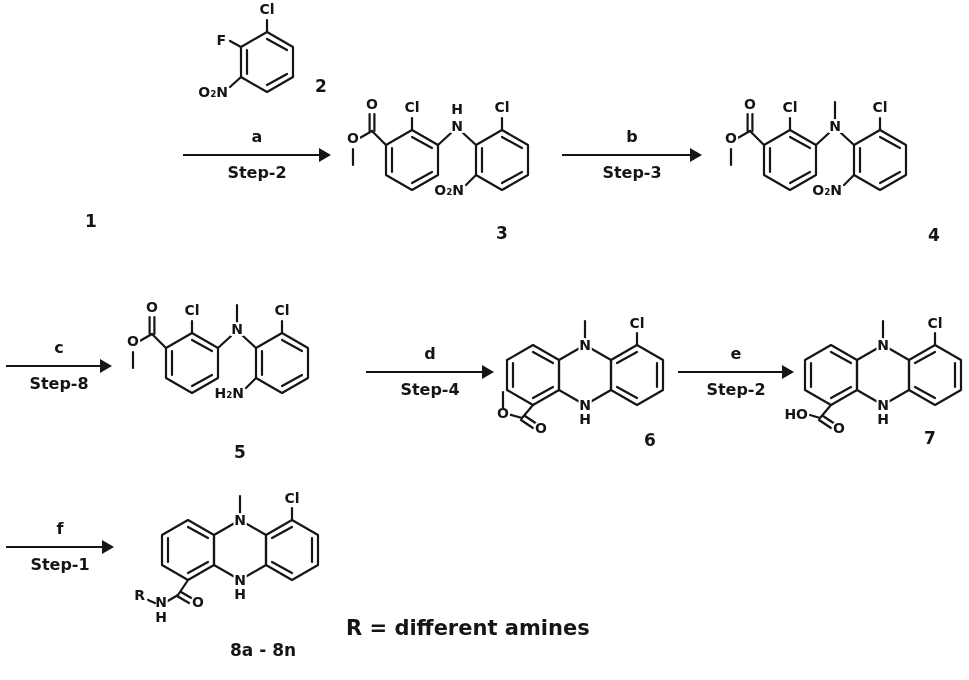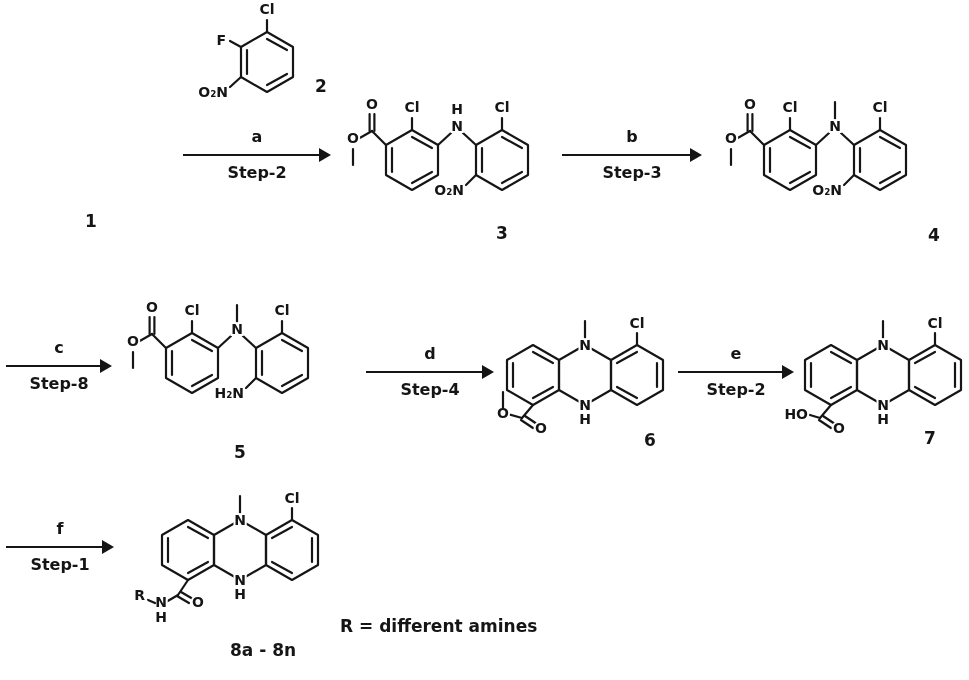--- a/index.html
+++ b/index.html
@@ -1,20 +1,20 @@
 <!DOCTYPE html>
 <html><head>
 <meta charset="utf-8">
 <style>
   html,body{margin:0;padding:0;background:#fff;}
   #scheme{position:relative;width:969px;height:680px;background:#ffffff;
           font-family:"DejaVu Sans",sans-serif;color:#151515;overflow:hidden;}
   .cmp{position:absolute;}
   .lbl{position:absolute;font-weight:bold;font-size:17px;color:#151515;}
-  .note{position:absolute;font-weight:bold;font-size:17px;color:#151515;}
+  .note{position:absolute;font-weight:bold;font-size:21px;color:#151515;margin-left:6px;}
   svg .b{stroke:#151515;stroke-width:2.2;fill:none;stroke-linejoin:round;stroke-linecap:round;}
   svg .at{font-family:"DejaVu Sans",sans-serif;font-weight:bold;font-size:14px;
           fill:#151515;stroke:#ffffff;stroke-width:4px;paint-order:stroke;text-anchor:middle;}
   svg .ae{text-anchor:end;}
   svg .as{text-anchor:start;}
   .arrow{position:absolute;display:flex;flex-direction:column;align-items:center;}
   .ar-top,.ar-bot{font-weight:bold;font-size:16px;line-height:22px;color:#151515;}
   .ar-line{position:relative;height:14px;align-self:stretch;}
   .ar-line::before{content:"";position:absolute;left:0;right:9px;top:6px;height:2.4px;background:#151515;}
   .ar-line::after{content:"";position:absolute;right:0;top:0;width:0;height:0;

